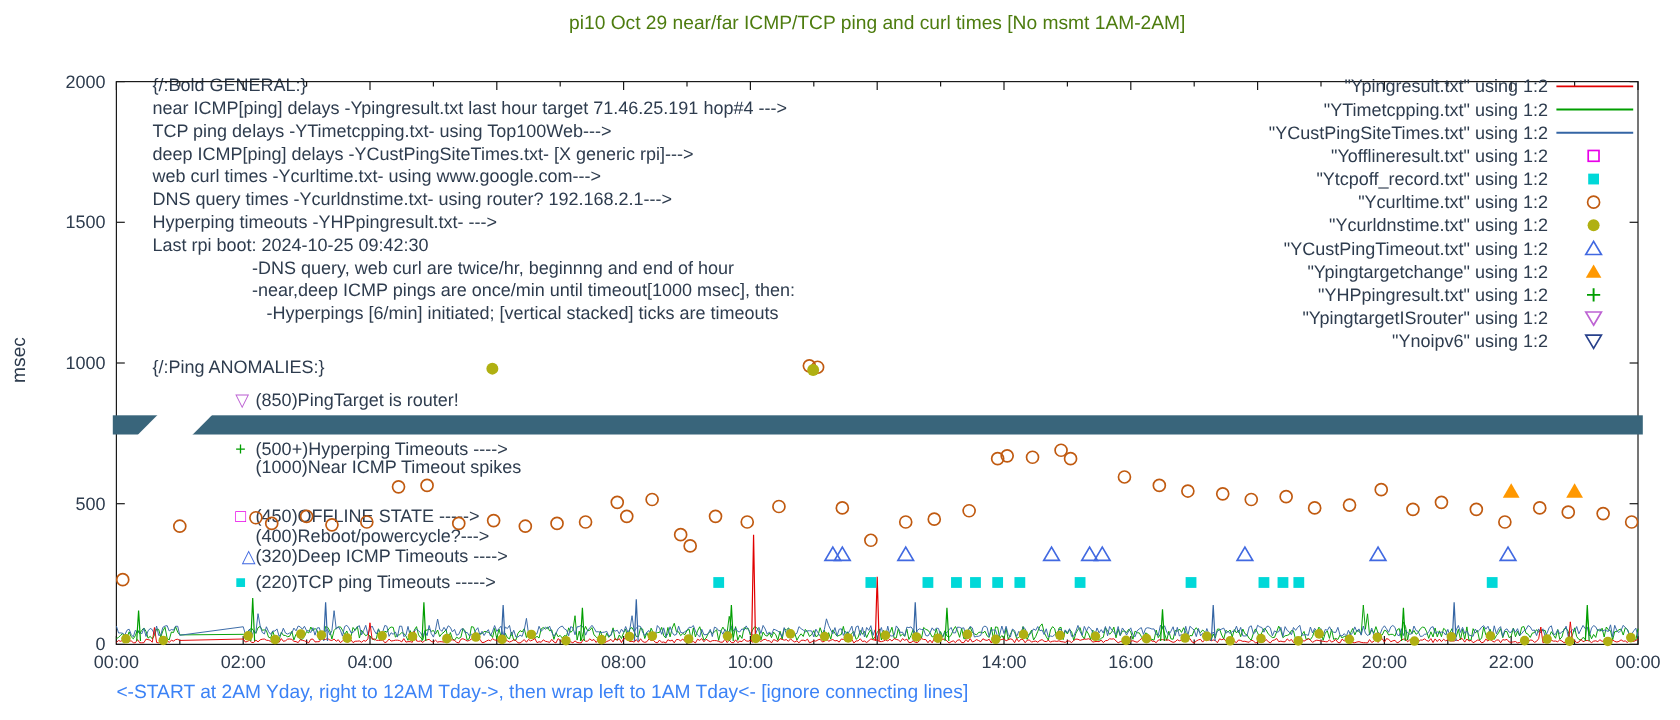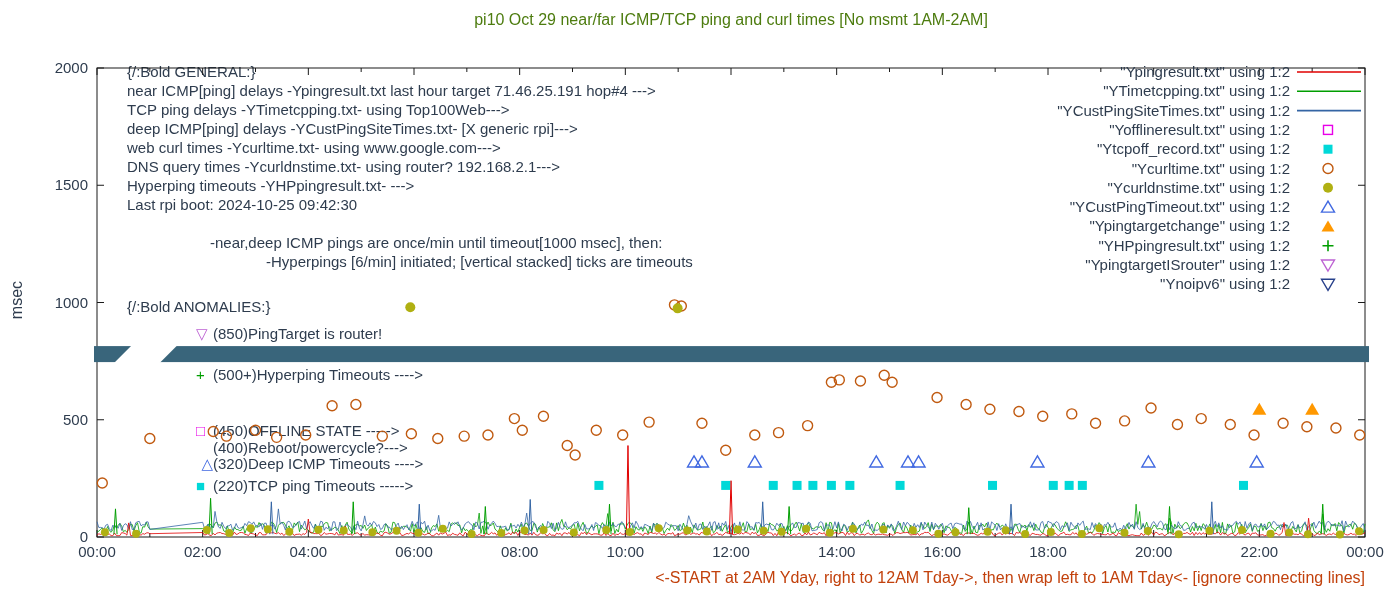--- a/index.html
+++ b/index.html
@@ -4,46 +4,48 @@
 <style>
   html,body{margin:0;padding:0;background:#fff;}
   #chart{position:relative;width:1400px;height:600px;background:#ffffff;overflow:hidden;
          font-family:"Liberation Sans","DejaVu Sans",sans-serif;}
   #plot-svg{position:absolute;left:0;top:0;z-index:2;pointer-events:none;}
   #annotations{position:absolute;left:0;top:0;width:1400px;height:467px;z-index:1;}
   .ann{position:absolute;font-size:15px;line-height:19px;color:#2e3c4e;white-space:nowrap;}
   .ann .glyph{display:inline-block;width:17px;font-size:15px;}
   #title{position:absolute;left:97px;top:11px;width:1268px;text-align:center;
          font-size:16px;color:#4d7c0f;z-index:1;}
-  #xlabel{position:absolute;left:97px;top:569px;width:1268px;text-align:right;
-          font-size:16px;color:#c2410c;z-index:1;}
+  #xlabel{position:absolute;left:97px;top:569px;width:1268px;text-align:left;
+          font-size:16px;color:#3b82f6;z-index:1;}
   #ylabel{position:absolute;left:-132px;top:290px;width:300px;height:20px;text-align:center;
           font-size:16px;color:#2e3c4e;transform:rotate(-90deg);z-index:1;}
 </style>
 </head>
 <body>
 
 <div id="chart">
   <div id="title">pi10 Oct 29  near/far ICMP/TCP ping and curl times [No msmt 1AM-2AM]</div>
   <div id="ylabel">msec</div>
   <div id="xlabel">&lt;-START at 2AM Yday, right to 12AM Tday-&gt;, then wrap left to 1AM Tday&lt;- [ignore connecting lines]</div>
   <div id="annotations">
       <div class="ann" style="left: 127px; top: 62px;">{/:Bold GENERAL:}</div>
       <div class="ann" style="left: 127px; top: 81px;">near ICMP[ping] delays -Ypingresult.txt last hour target 71.46.25.191 hop#4 ---&gt;</div>
       <div class="ann" style="left: 127px; top: 100px;">TCP ping delays -YTimetcpping.txt- using Top100Web---&gt;</div>
       <div class="ann" style="left: 127px; top: 119px;">deep ICMP[ping] delays -YCustPingSiteTimes.txt- [X generic rpi]---&gt;</div>
       <div class="ann" style="left: 127px; top: 138px;">web curl times -Ycurltime.txt- using www.google.com---&gt;</div>
       <div class="ann" style="left: 127px; top: 157px;">DNS query times -Ycurldnstime.txt- using router? 192.168.2.1---&gt;</div>
       <div class="ann" style="left: 127px; top: 176px;">Hyperping timeouts -YHPpingresult.txt- ---&gt;</div>
       <div class="ann" style="left: 127px; top: 195px;">Last rpi boot: 2024-10-25 09:42:30</div>
+      <div class="ann" style="left: 210px; top: 214px;">-DNS query, web curl are twice/hr, beginnng and end of hour</div>
       <div class="ann" style="left: 210px; top: 233px;">-near,deep ICMP pings are once/min until timeout[1000 msec], then:</div>
-      <div class="ann" style="left: 222px; top: 252px; margin-left: 44px;">-Hyperpings [6/min] initiated; [vertical stacked] ticks are timeouts</div>
-      <div class="ann" style="left: 127px; top: 297px;">{/:Bold ANOMALIES:}</div>
+      <div class="ann" style="left: 222px; top: 252px;">-Hyperpings [6/min] initiated; [vertical stacked] ticks are timeouts</div>
+      <div class="ann" style="left: 127px; top: 297px;">{/:Ping ANOMALIES:}</div>
       <div class="ann" style="left: 196px; top: 324px;"><span class="glyph" style="color:#bd63d3">▽</span>(850)PingTarget is router!</div>
       <div class="ann" style="left: 196px; top: 365px;"><span class="glyph" style="color:#009e00">+</span>(500+)Hyperping Timeouts ----&gt;</div>
+      <div class="ann" style="left: 196px; top: 380px;"><span class="glyph"></span>(1000)Near ICMP Timeout spikes</div>
       <div class="ann" style="left: 196px; top: 421px;"><span class="glyph" style="color:#e800e8">□</span>(450)OFFLINE STATE -----&gt;</div>
       <div class="ann" style="left: 196px; top: 438px;"><span class="glyph"></span>(400)Reboot/powercycle?---&gt;</div>
       <div class="ann" style="left: 196px; top: 454px; text-align: right;"><span class="glyph" style="color:#4169e1">△</span>(320)Deep ICMP Timeouts ----&gt;</div>
       <div class="ann" style="left: 196px; top: 476px;"><span class="glyph" style="color:#00d8d8">■</span>(220)TCP ping Timeouts -----&gt;</div>
     </div>
   <svg id="plot-svg" width="1400" height="600" viewBox="0 0 1400 600" xmlns="http://www.w3.org/2000/svg">
       <g>
         <rect x="97" y="68" width="1268" height="469" fill="none" stroke="#1a1a1a" stroke-width="1"></rect>
         <line x1="97" y1="537" x2="104" y2="537" stroke="#1a1a1a" stroke-width="1"></line>
         <line x1="1365" y1="537" x2="1358" y2="537" stroke="#1a1a1a" stroke-width="1"></line>

